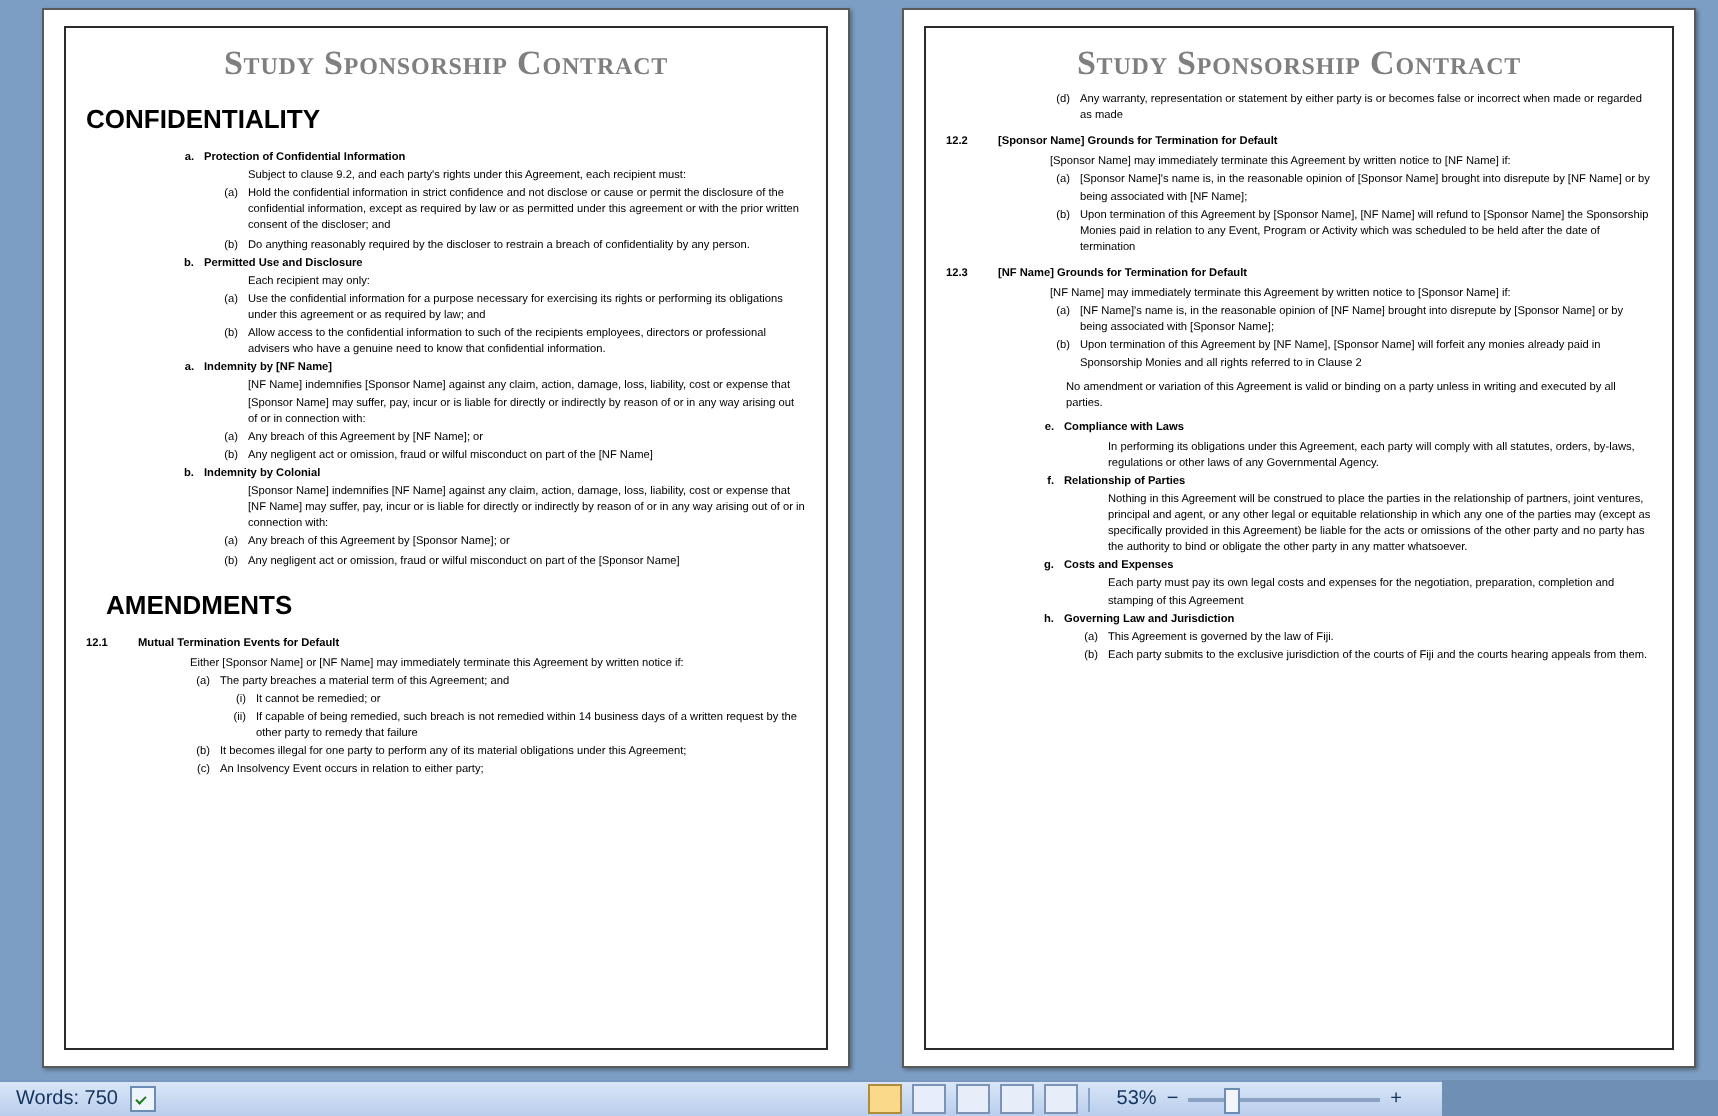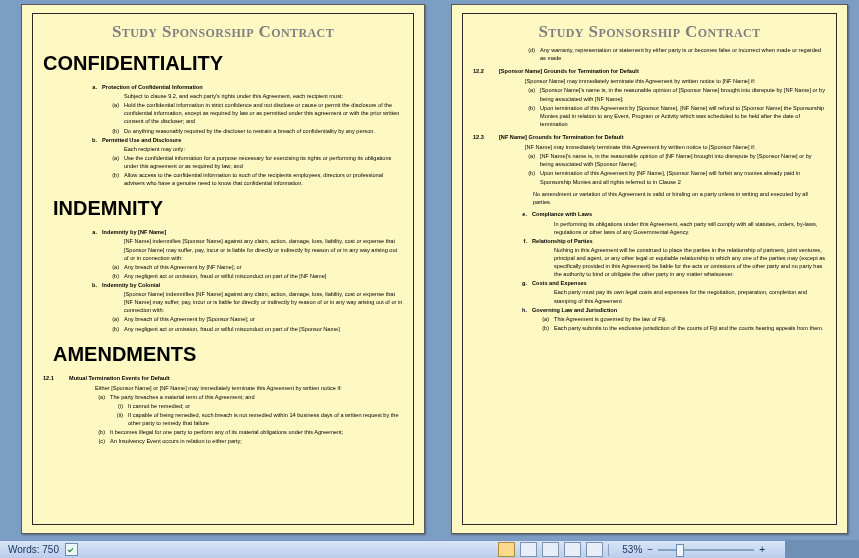--- a/index.html
+++ b/index.html
@@ -12,21 +12,21 @@
   }
   .workspace{
     position:absolute;left:0;top:0;width:859px;height:540px;
     background:#7d9ec4;
     display:flex;
     gap:10px;
     padding:4px 6px 0 6px;
     box-sizing:border-box;
   }
   .page{
-    background:#fef9c3;
+    background:#ffffff;
     border:1px solid #5a5a5a;
     box-shadow:1px 1px 2px rgba(0,0,0,.35);
     position:relative;
     box-sizing:border-box;
     padding-left:16px;
   }
   .page.left{width:404px;height:530px;margin-left:15px;}
   .page.right{width:397px;height:530px;margin-left:16px;}
   .page-inner{
     position:absolute;
@@ -41,21 +41,21 @@
     font-family:"Liberation Serif", serif;
     font-variant:small-caps;
     font-weight:bold;
     color:#7f7f7f;
     font-size:17px;
     letter-spacing:.4px;
     margin:2px 0 4px 0;
   }
   .h1{
     font-family:"Liberation Sans", sans-serif;
-    font-size:20px;
+    font-size:13px;
     font-weight:bold;
     color:#000;
     margin:10px 0 8px 0;
   }
   .h1.indent1{margin-left:22px;}
   .h1.indent2{margin-left:10px;}
   .num-head{
     font-size:5.6px;
     font-weight:bold;
     color:#000;
@@ -77,21 +77,21 @@
   .lvl-n2{margin-left:46px;}
   .lvl-n2 .mk{width:16px;margin-right:5px;}
   .lvl-n3{margin-left:64px;}
   .lvl-n3 .mk{width:16px;margin-right:5px;}
   .bold{font-weight:bold;}
   .para{font-size:5.6px;line-height:1.5;margin:4px 0 4px 60px;}
   .para.wide{margin-left:60px;margin-right:12px;}
 
   
   .statusbar{
-    position:absolute;left:0;bottom:0;width:785px;height:18px;
+    position:absolute;left:0;bottom:0;width:721px;height:18px;
     background:linear-gradient(#d9e6f7,#b9cdec);
     border-top:1px solid #7a97bf;
     display:flex;align-items:center;
     font-size:10px;color:#14335c;
     box-sizing:border-box;
   }
   .sb-left{display:flex;align-items:center;gap:6px;padding-left:8px;}
   .sb-right{margin-left:auto;display:flex;align-items:center;gap:5px;padding-right:20px;}
   .chk{
     width:11px;height:11px;border:1px solid #6d8cb4;background:#eef4fc;
@@ -160,21 +160,20 @@
         <div class="row lvl-i">
             <div class="mk">(a)</div>
             <div class="tx">Use the confidential information for a purpose necessary for exercising its rights or performing its obligations under this agreement or as required by law; and</div>
           </div>
         <div class="row lvl-i">
             <div class="mk">(b)</div>
             <div class="tx">Allow access to the confidential information to such of the recipients employees, directors or professional advisers who have a genuine need to know that confidential information.</div>
           </div>
       </div>
 
-      <div class="h1 indent2">INDEMNITY</div>
 
       <div class="blk">
         <div class="row lvl-a">
             <div class="mk bold">a.</div>
             <div class="tx bold">Indemnity by [NF Name]</div>
           </div>
         <div class="row lvl-i">
             <div class="mk"></div>
             <div class="tx">[NF Name] indemnifies [Sponsor Name] against any claim, action, damage, loss, liability, cost or expense that [Sponsor Name] may suffer, pay, incur or is liable for directly or indirectly by reason of or in any way arising out of or in connection with:</div>
           </div>

